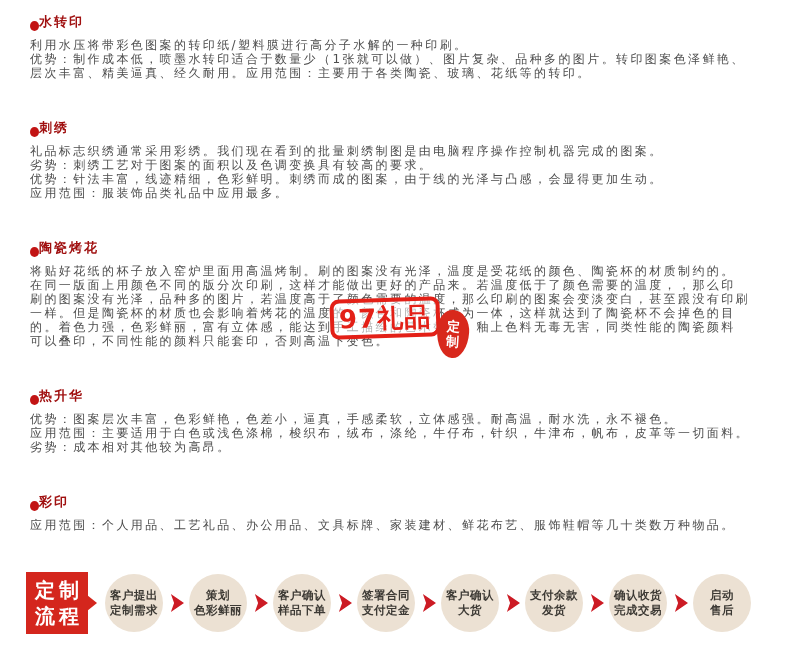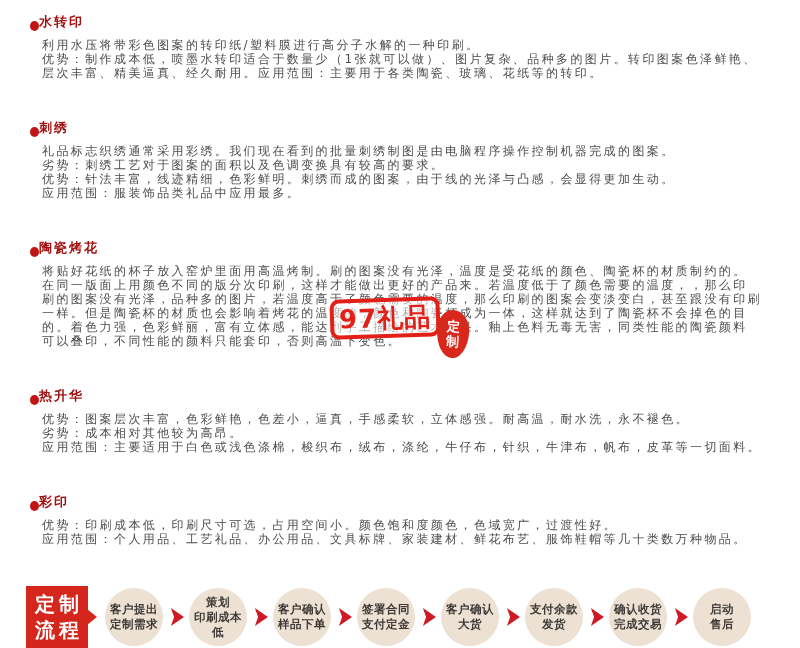--- a/index.html
+++ b/index.html
@@ -9,21 +9,21 @@
     box-sizing:border-box;
     padding:14px 25px 0 30px;
     background:#fff;
     overflow:hidden;
     font-family:"DejaVu Sans",sans-serif;
   }
   .sec{margin-bottom:40px;}
   .sec-head{display:flex;align-items:flex-end;gap:0;margin-bottom:7px;height:17px;}
   .bullet{width:9px;height:10px;border-radius:50%;background:#c21414;flex:0 0 auto;}
   .sec-title{font-size:13px;font-weight:bold;color:#a01010;letter-spacing:2px;margin:0;}
-  .sec-body{margin-left:12px;color:#4d4d4d;font-size:12px;line-height:14px;letter-spacing:2.4px;}
+  .sec-body{margin-left:0;color:#4d4d4d;font-size:12px;line-height:14px;letter-spacing:2.4px;}
   .sec-body .ln{white-space:nowrap;}
 
   
   .flow{display:flex;align-items:center;margin-top:20px;margin-left:-4px;}
   .flow-label{
     position:relative;background:#d4261d;color:#fff;
     width:62px;height:62px;flex:0 0 auto;
     display:flex;flex-direction:column;justify-content:center;align-items:center;
     font-size:20px;font-weight:bold;letter-spacing:4px;line-height:26px;
     text-indent:4px;
@@ -110,51 +110,50 @@
         </div>
   </section>
 
   <section class="sec">
     <div class="sec-head">
       <span class="bullet"></span>
       <h2 class="sec-title">热升华</h2>
     </div>
     <div class="sec-body">
           <div class="ln">优势：图案层次丰富，色彩鲜艳，色差小，逼真，手感柔软，立体感强。耐高温，耐水洗，永不褪色。</div>
+          <div class="ln">应用范围：主要适用于白色或浅色涤棉，梭织布，绒布，涤纶，牛仔布，针织，牛津布，帆布，皮革等一切面料。</div>
           <div class="ln">劣势：成本相对其他较为高昂。</div>
-          <div class="ln">应用范围：主要适用于白色或浅色涤棉，梭织布，绒布，涤纶，牛仔布，针织，牛津布，帆布，皮革等一切面料。</div>
         </div>
   </section>
 
   <section class="sec">
     <div class="sec-head">
       <span class="bullet"></span>
       <h2 class="sec-title">彩印</h2>
     </div>
     <div class="sec-body">
-          <div class="ln">优势：印刷成本低，印刷尺寸可选，占用空间小。颜色饱和度颜色，色域宽广，过渡性好。</div>
           <div class="ln">应用范围：个人用品、工艺礼品、办公用品、文具标牌、家装建材、鲜花布艺、服饰鞋帽等几十类数万种物品。</div>
         </div>
   </section>
 </div>
 
   <div class="flow">
     <div class="flow-label">
       <div>定制</div>
       <div>流程</div>
     </div>
     <div id="steps" class="steps">
         <div class="circle">
           <div>客户提出</div>
           <div>定制需求</div>
         </div>
         <span class="arrow"></span>
         <div class="circle">
           <div>策划</div>
-          <div>印刷成本低</div>
+          <div>色彩鲜丽</div>
         </div>
         <span class="arrow"></span>
         <div class="circle">
           <div>客户确认</div>
           <div>样品下单</div>
         </div>
         <span class="arrow"></span>
         <div class="circle">
           <div>签署合同</div>
           <div>支付定金</div>

